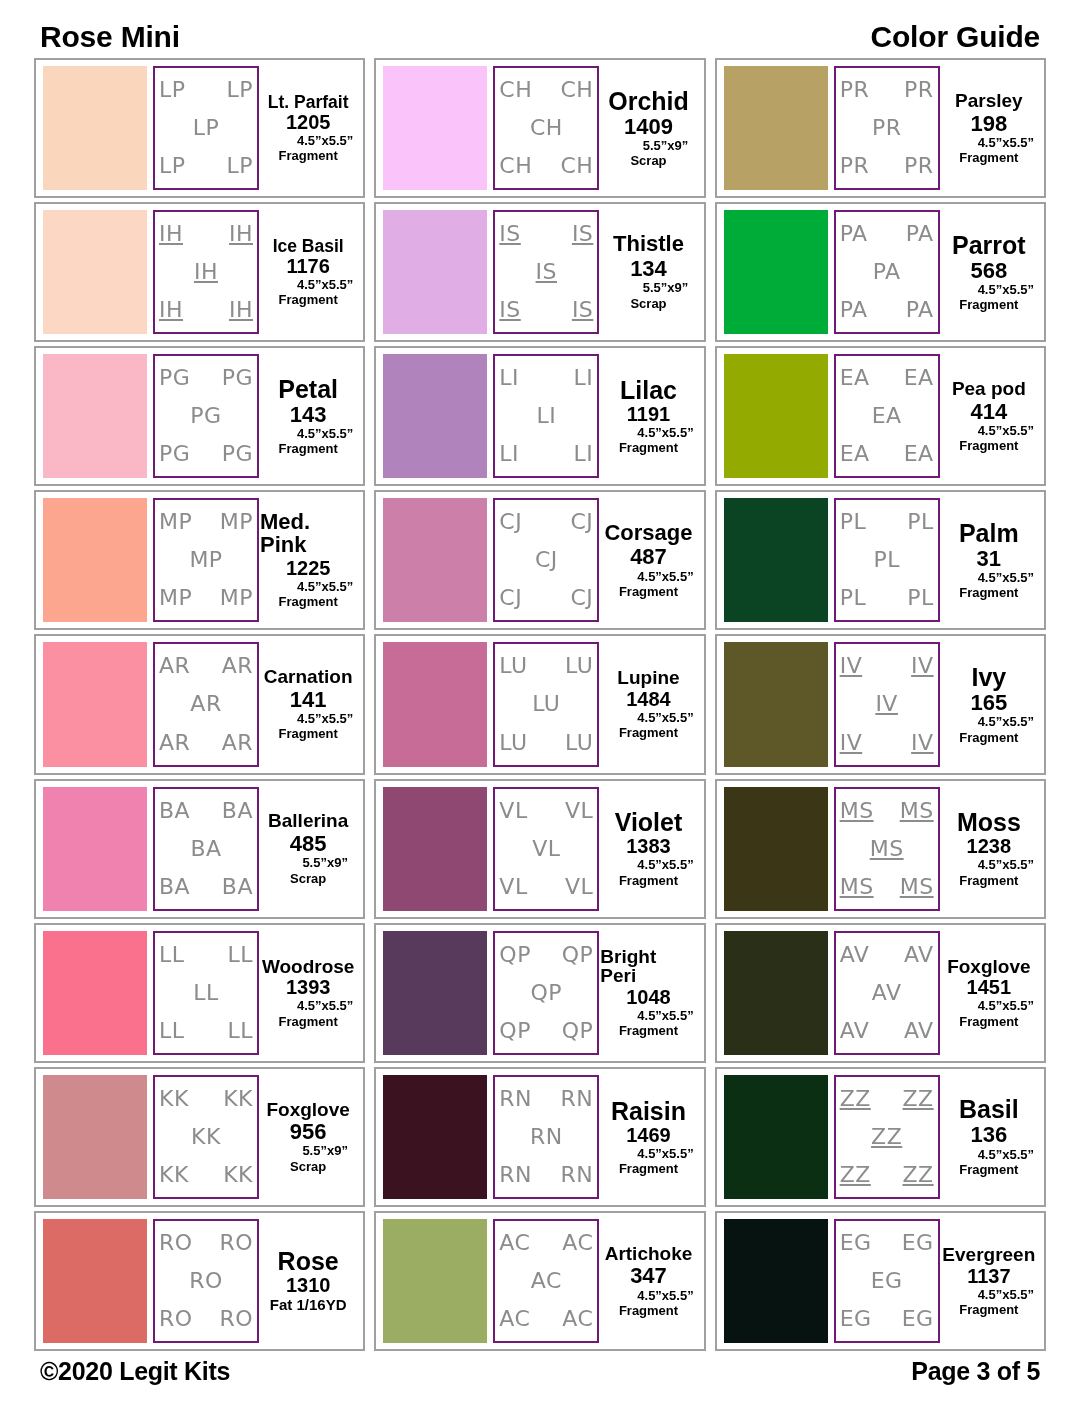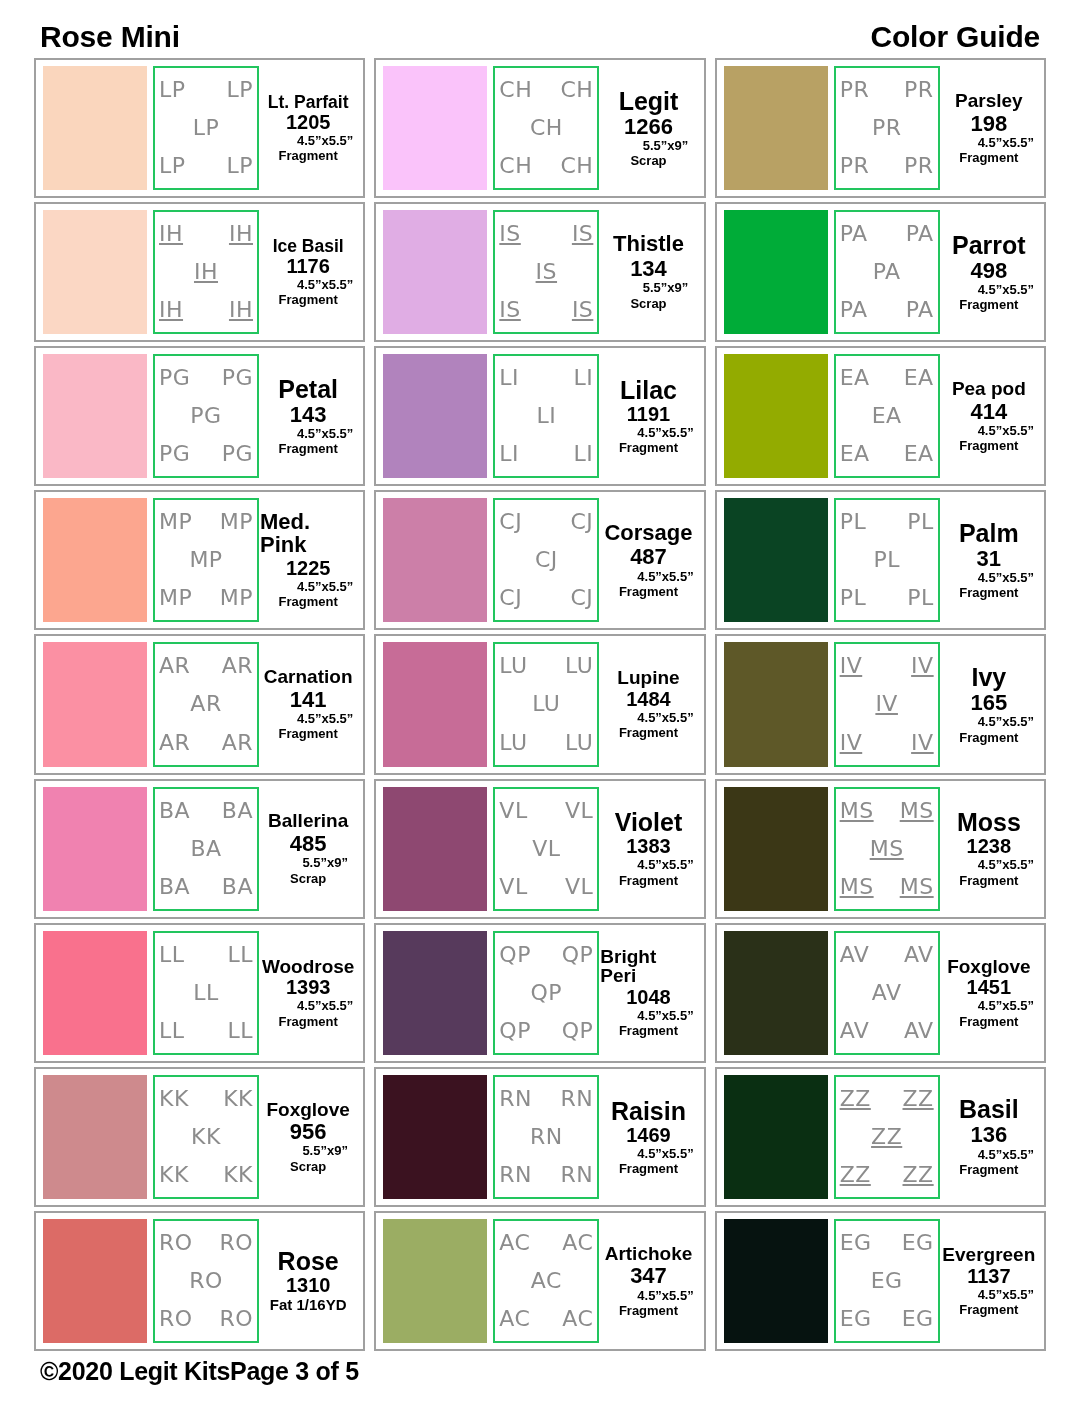--- a/index.html
+++ b/index.html
@@ -51,21 +51,21 @@
   }
   .swatch {
     width: 104px;
     height: 100%;
     flex: 0 0 104px;
   }
   .codebox {
     flex: 0 0 106px;
     height: 100%;
     margin-left: 6px;
-    border: 2px solid #22c55e;
+    border: 2px solid #701a75;
     background: #ffffff;
     display: flex;
     flex-direction: column;
     justify-content: space-around;
     align-items: center;
     padding: 3px 4px;
   }
   .code-row {
     width: 100%;
     display: flex;
@@ -115,20 +115,21 @@
   .n-xl { font-size: 25px; }
   .n-lg { font-size: 22px; }
   .n-md { font-size: 19px; }
   .n-sm { font-size: 17.5px; }
   .num-xl { font-size: 22px; }
   .num-lg { font-size: 20px; }
   .cut-wide { font-size: 15px; font-weight: bold; }
   
   .footer {
     display: flex;
+    justify-content: space-between;
     align-items: center;
     height: 52px;
     padding: 4px 6px 20px 6px;
   }
   .footer-text {
     font-size: 25px;
     font-weight: bold;
     letter-spacing: -0.3px;
   }
 </style>
@@ -174,22 +175,22 @@
           </div>
           <div class="code-row center">
             <span class="code">CH</span>
           </div>
           <div class="code-row">
             <span class="code">CH</span>
             <span class="code">CH</span>
           </div>
         </div>
         <div class="info">
-          <div class="c-name n-xl">Legit</div>
-          <div class="c-num num-xl">1266</div>
+          <div class="c-name n-xl">Orchid</div>
+          <div class="c-num num-xl">1409</div>
           <div class="c-size">5.5”x9”</div>
           <div class="c-cut ">Scrap</div>
         </div>
       </div>
       <div class="cell">
         <div class="swatch" style="background: rgb(184, 161, 100);"></div>
         <div class="codebox">
           <div class="code-row">
             <span class="code">PR</span>
             <span class="code">PR</span>
@@ -263,21 +264,21 @@
           <div class="code-row center">
             <span class="code">PA</span>
           </div>
           <div class="code-row">
             <span class="code">PA</span>
             <span class="code">PA</span>
           </div>
         </div>
         <div class="info">
           <div class="c-name n-xl">Parrot</div>
-          <div class="c-num num-xl">498</div>
+          <div class="c-num num-xl">568</div>
           <div class="c-size">4.5”x5.5”</div>
           <div class="c-cut ">Fragment</div>
         </div>
       </div>
       <div class="cell">
         <div class="swatch" style="background: rgb(250, 184, 198);"></div>
         <div class="codebox">
           <div class="code-row">
             <span class="code">PG</span>
             <span class="code">PG</span>

